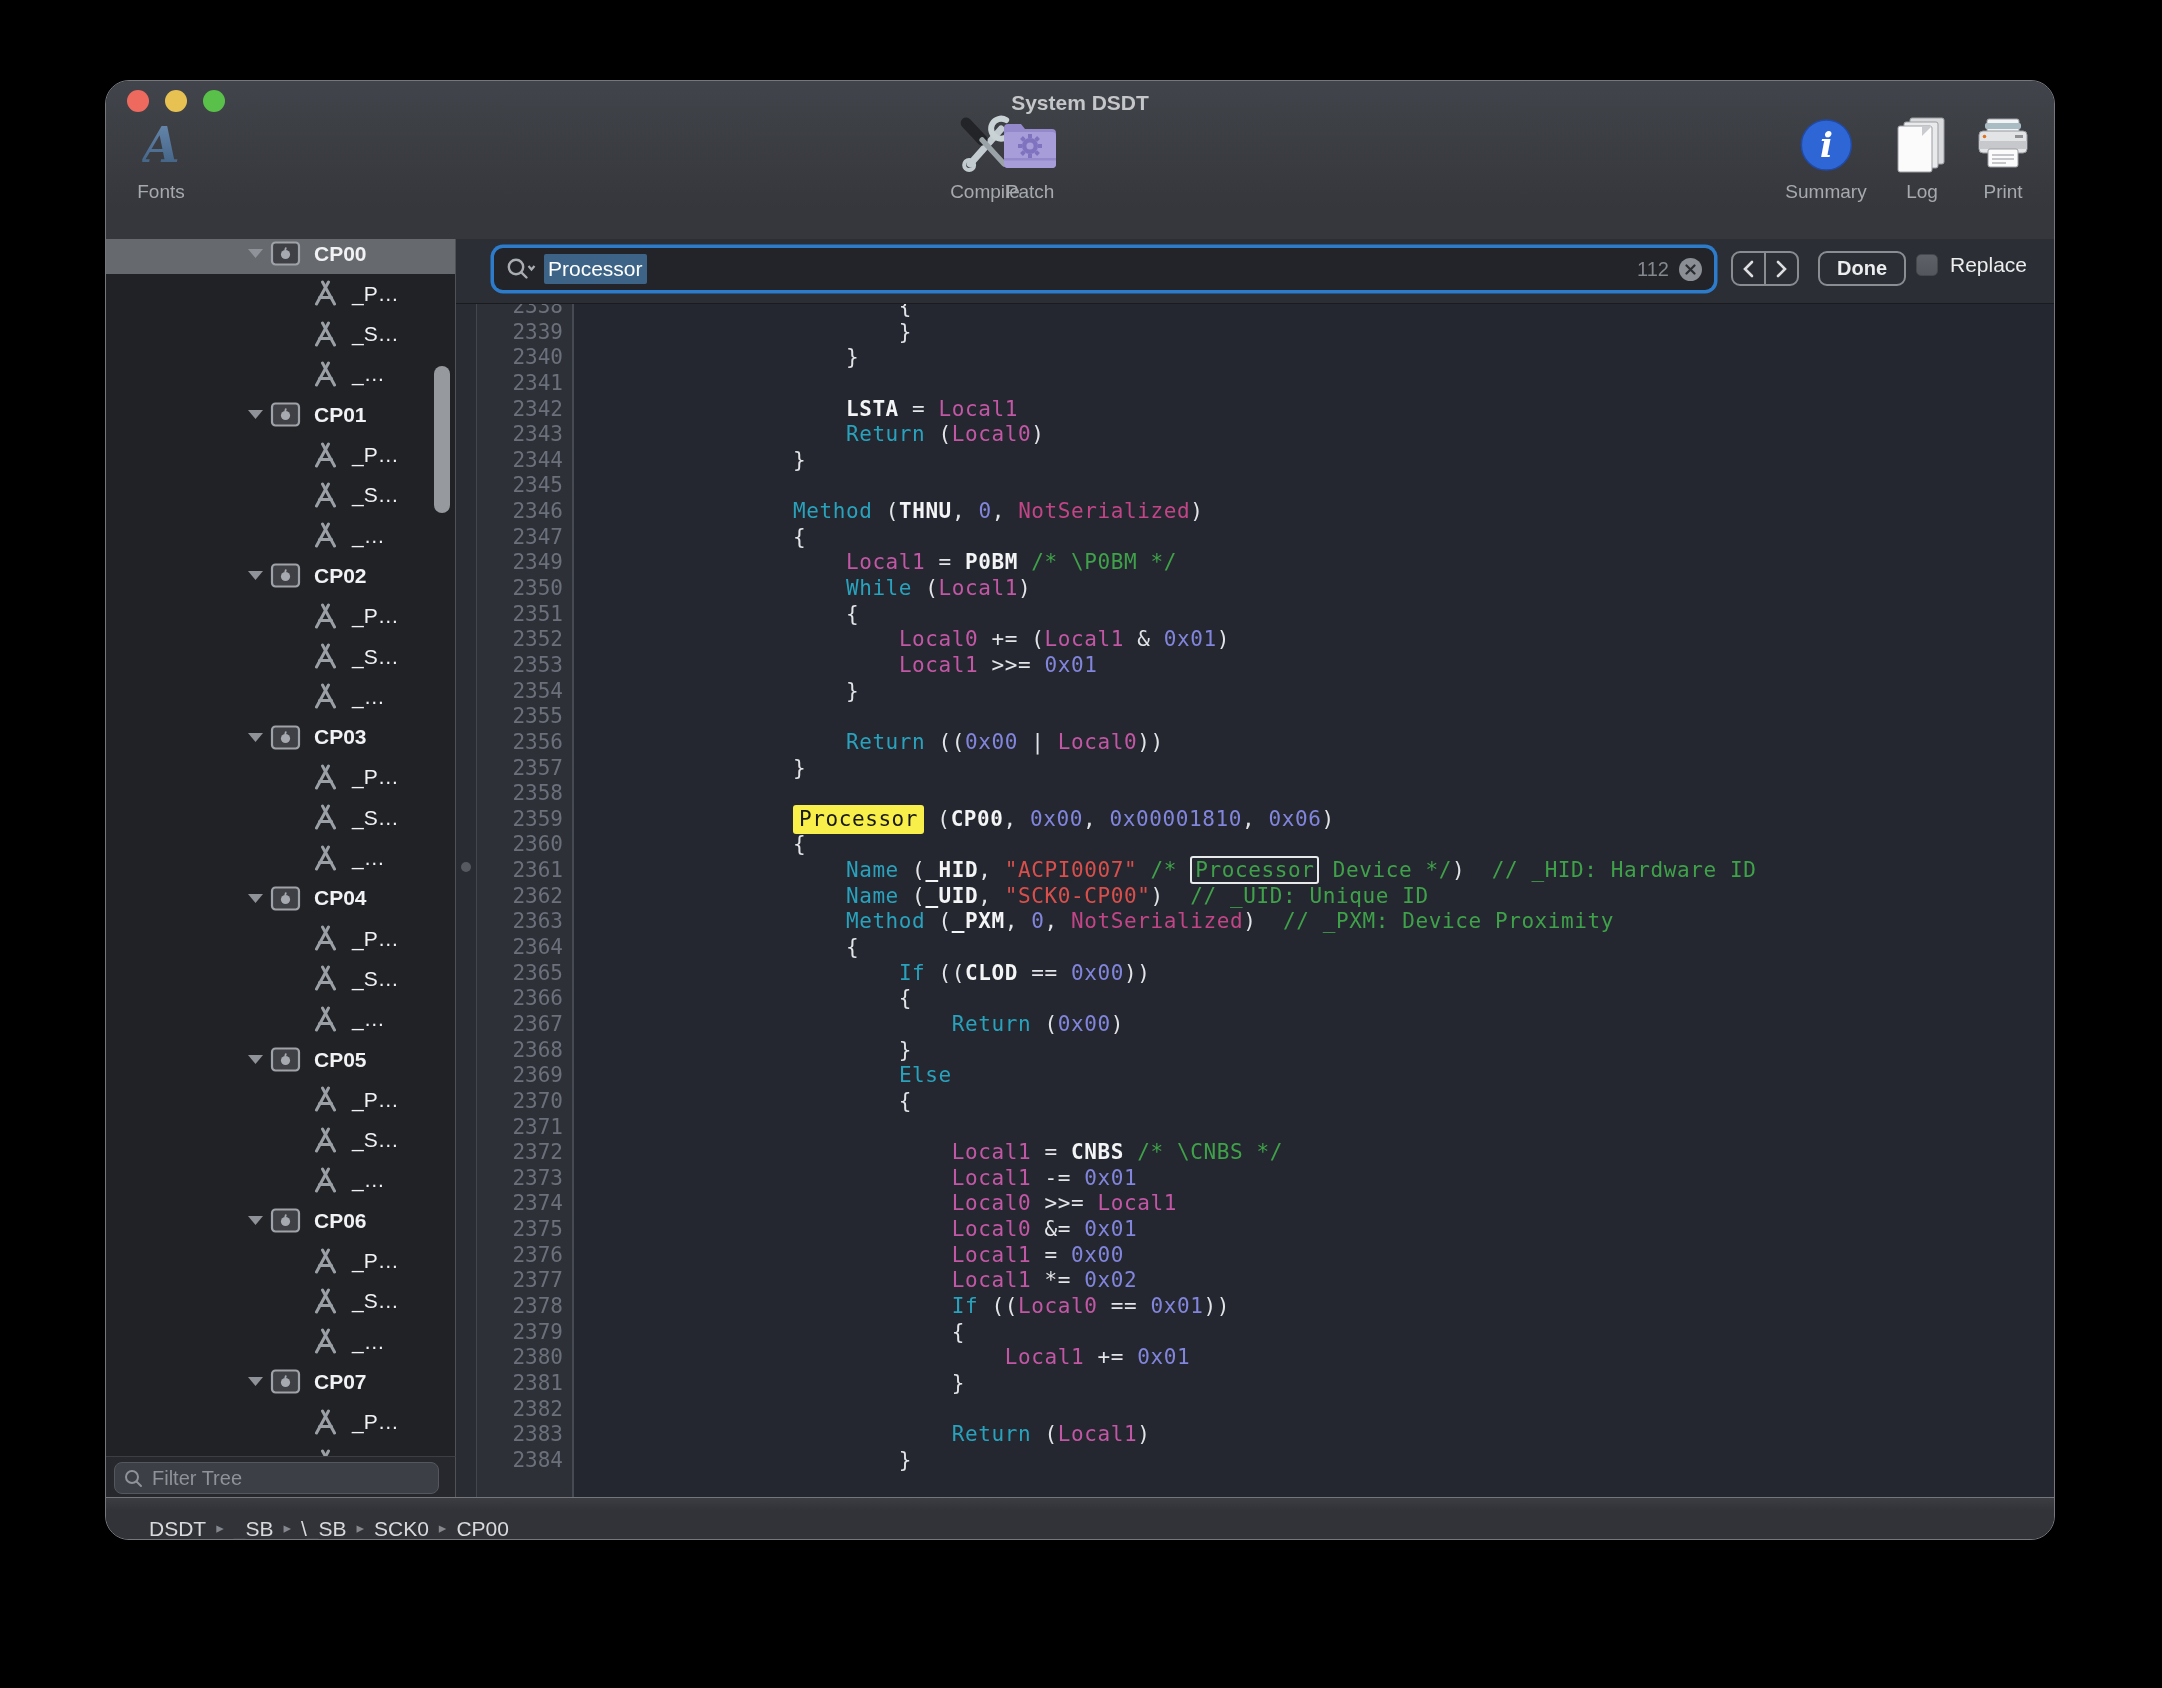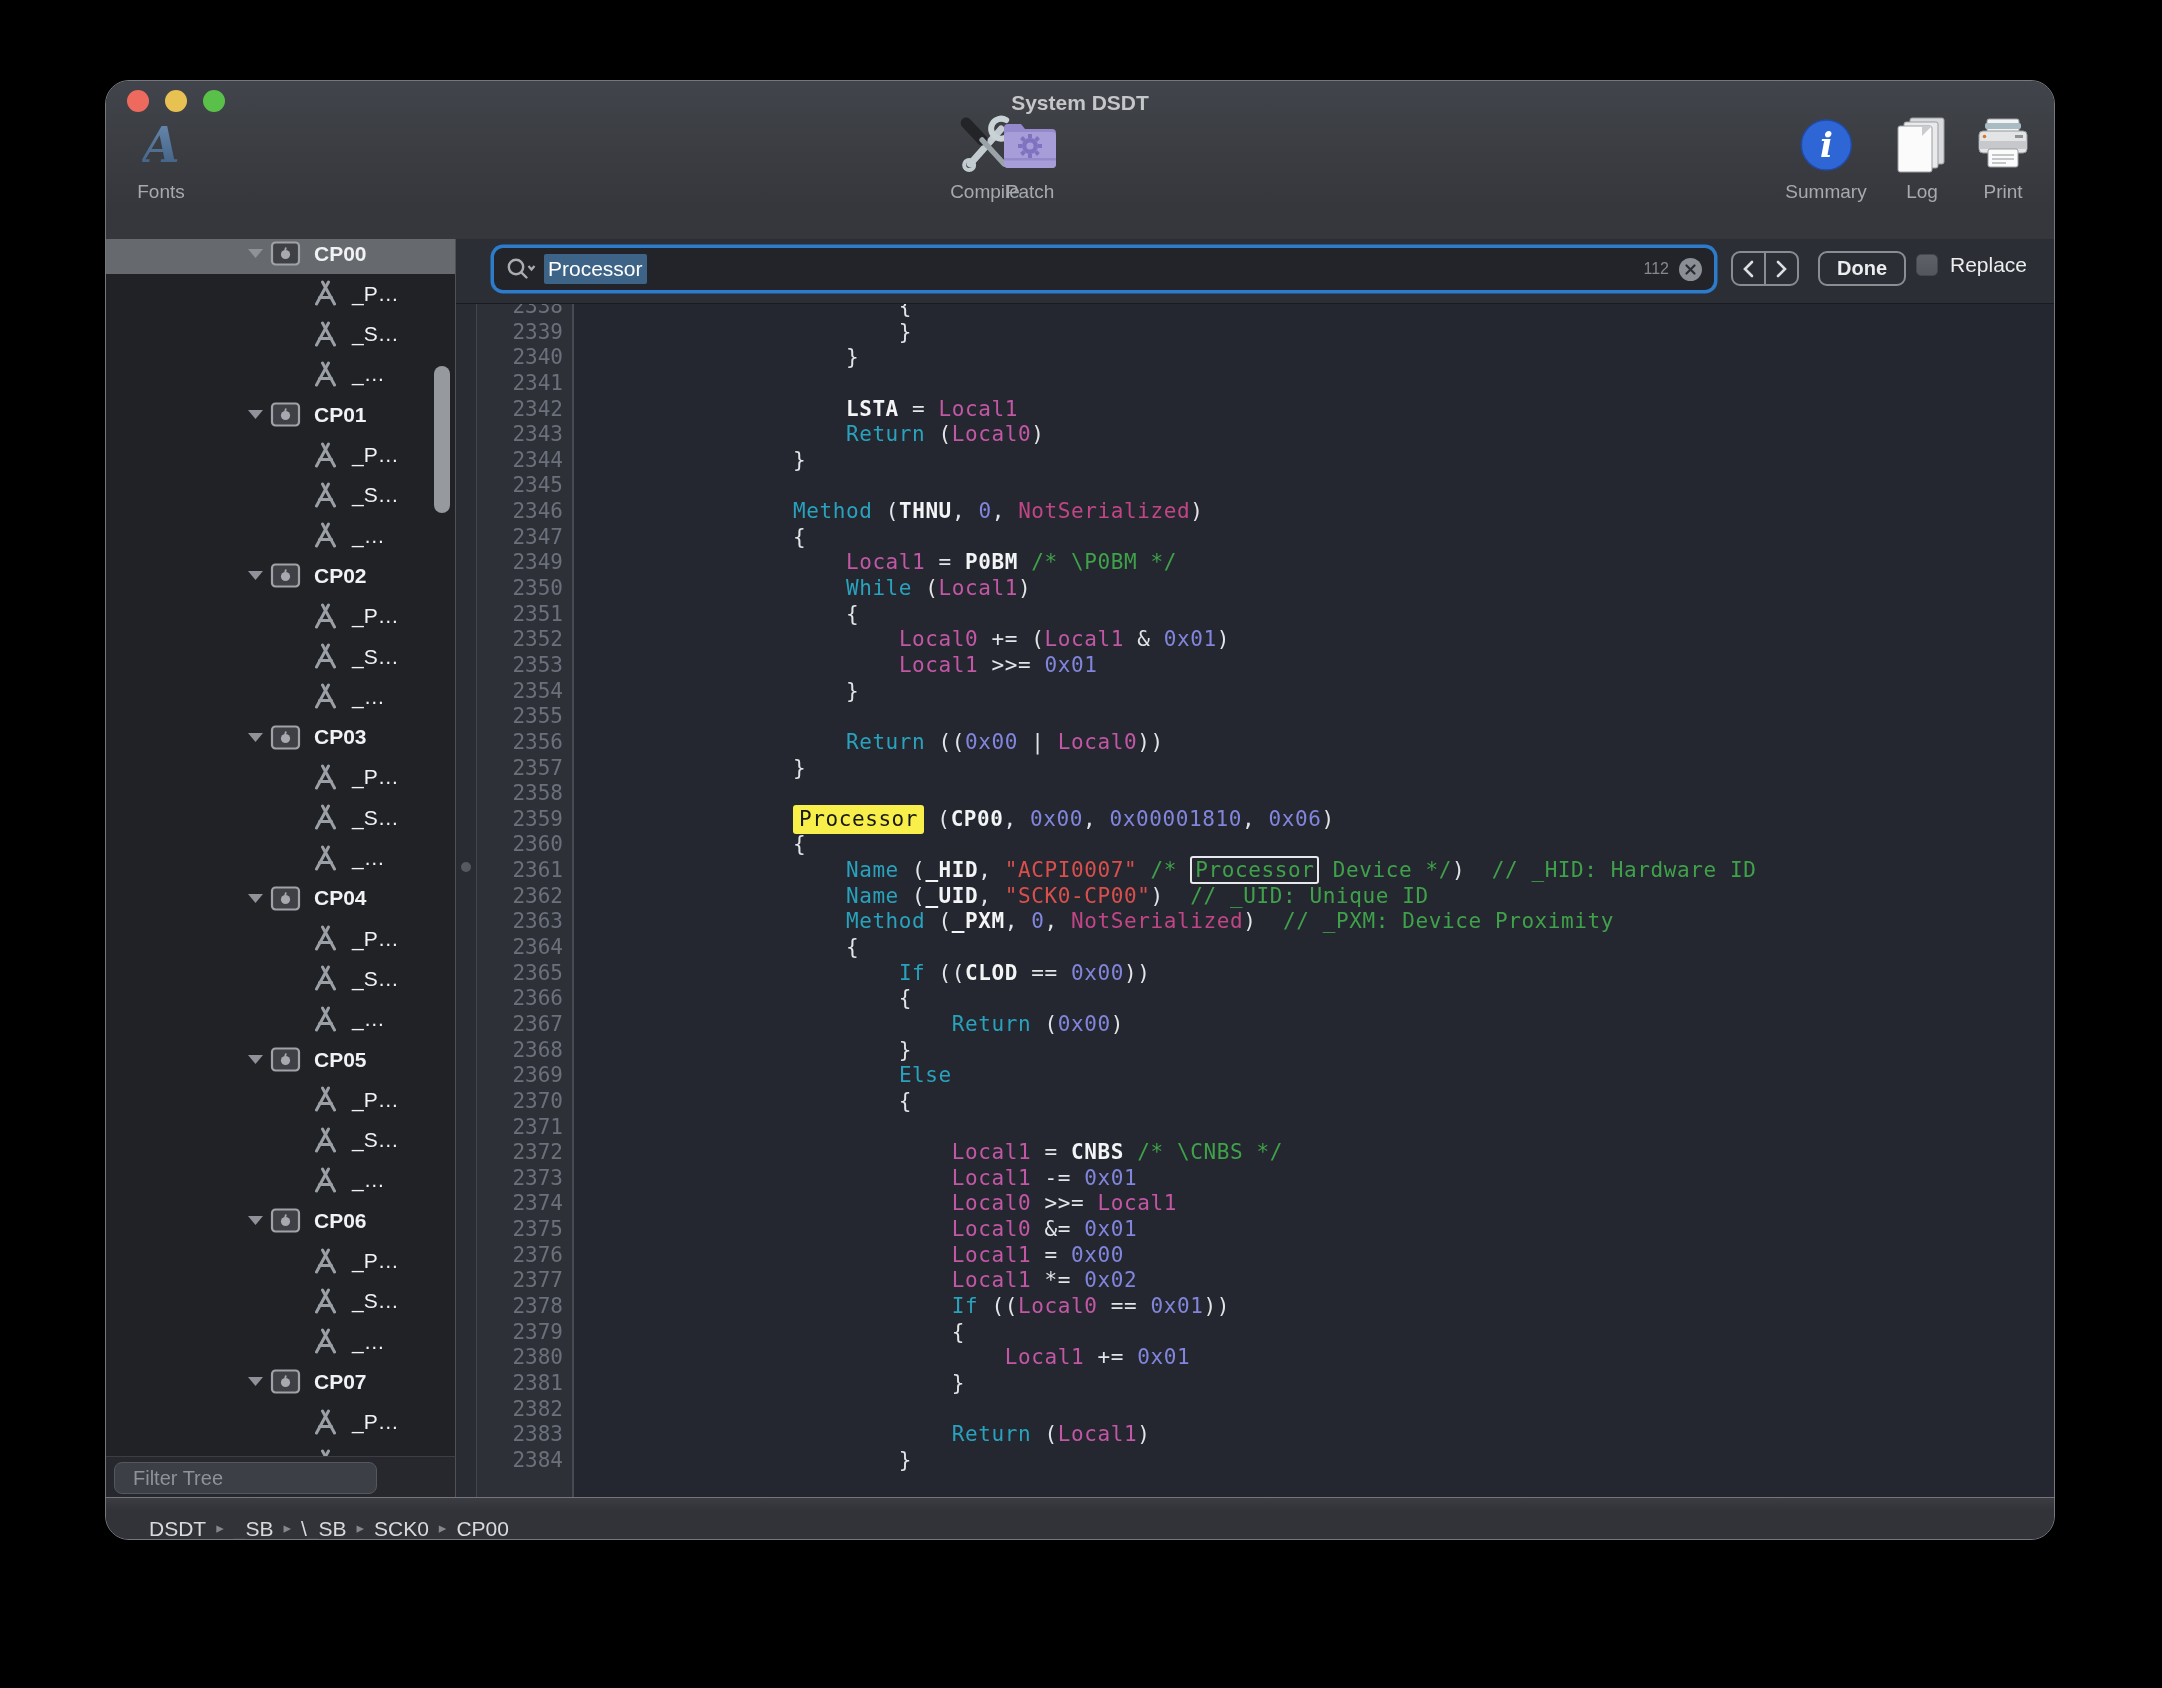--- a/index.html
+++ b/index.html
@@ -30,32 +30,32 @@
   .trow.child{padding-left:206px;}
   .trow .tri{width:15px;margin-right:7px;flex:none;display:flex;}
   .trow .nicon{flex:none;margin-right:13px;display:flex;}
   .tlab{font-size:21px;color:#f1f2f4;white-space:nowrap;}
   .parent .tlab{font-weight:600;}
   .child .tlab{font-weight:500;}
   .sb-scroll{position:absolute;left:328px;top:127px;width:16px;height:147px;border-radius:8px;background:#96999e;}
   
   .filterstrip{position:absolute;left:0;top:1375px;width:350px;height:43px;background:#26282d;
     border-top:1px solid #3c3e43;border-right:1px solid #4e5156;box-sizing:border-box;}
-  .filterfield{position:absolute;left:8px;top:5px;width:263px;height:32px;border-radius:8px;
+  .filterfield{position:absolute;left:8px;top:5px;width:325px;height:32px;border-radius:8px;
     background:#3c3f45;border:1px solid #54575d;box-sizing:border-box;display:flex;align-items:center;padding:0 9px;}
   .filterfield input{flex:1;background:transparent;border:none;outline:none;font-size:20px;
     color:#e8e9eb;font-family:"Liberation Sans",sans-serif;margin-left:7px;}
   .filterfield input::placeholder{color:#8f9298;}
   
   .rightpane{position:absolute;left:350px;top:158px;right:0;height:1260px;}
   .searchrow{position:absolute;left:0;top:0;right:0;height:64px;background:#2b2e34;border-bottom:1px solid #191b1f;}
   .findfield{position:absolute;left:38px;top:9px;width:1220px;height:42px;border-radius:9px;background:#222429;
     box-shadow:0 0 0 3.5px #2d7ccc;display:flex;align-items:center;padding:0 12px;box-sizing:border-box;}
   .findquery{font-size:21px;color:#ffffff;background:#3d6486;padding:3px 4px;border-radius:2px;margin-left:8px;}
-  .findcount{font-size:16px;color:#84888f;margin-left:auto;margin-right:10px;}
+  .findcount{font-size:20px;color:#84888f;margin-left:auto;margin-right:10px;}
   .clearbtn{width:23px;height:23px;border-radius:50%;background:#8b8e94;display:flex;align-items:center;justify-content:center;flex:none;}
   .seg{position:absolute;left:1275px;top:12px;width:68px;height:35px;border:2px solid #898c91;border-radius:9px;
     display:flex;box-sizing:border-box;}
   .seg .cell{flex:1;display:flex;align-items:center;justify-content:center;}
   .seg .cell:first-child{border-right:2px solid #898c91;}
   .donebtn{position:absolute;left:1362px;top:12px;height:35px;padding:0 17px;border:2px solid #8a8d92;border-radius:9px;
     display:flex;align-items:center;font-size:20px;font-weight:600;color:#ecedef;box-sizing:border-box;}
   .replace-check{position:absolute;left:1460px;top:15px;width:22px;height:22px;border-radius:5px;
     background:linear-gradient(#5e6167,#53565c);border:1px solid #46484d;box-sizing:border-box;}
   .replace-label{position:absolute;left:1494px;top:14px;font-size:21px;color:#eceded;}

